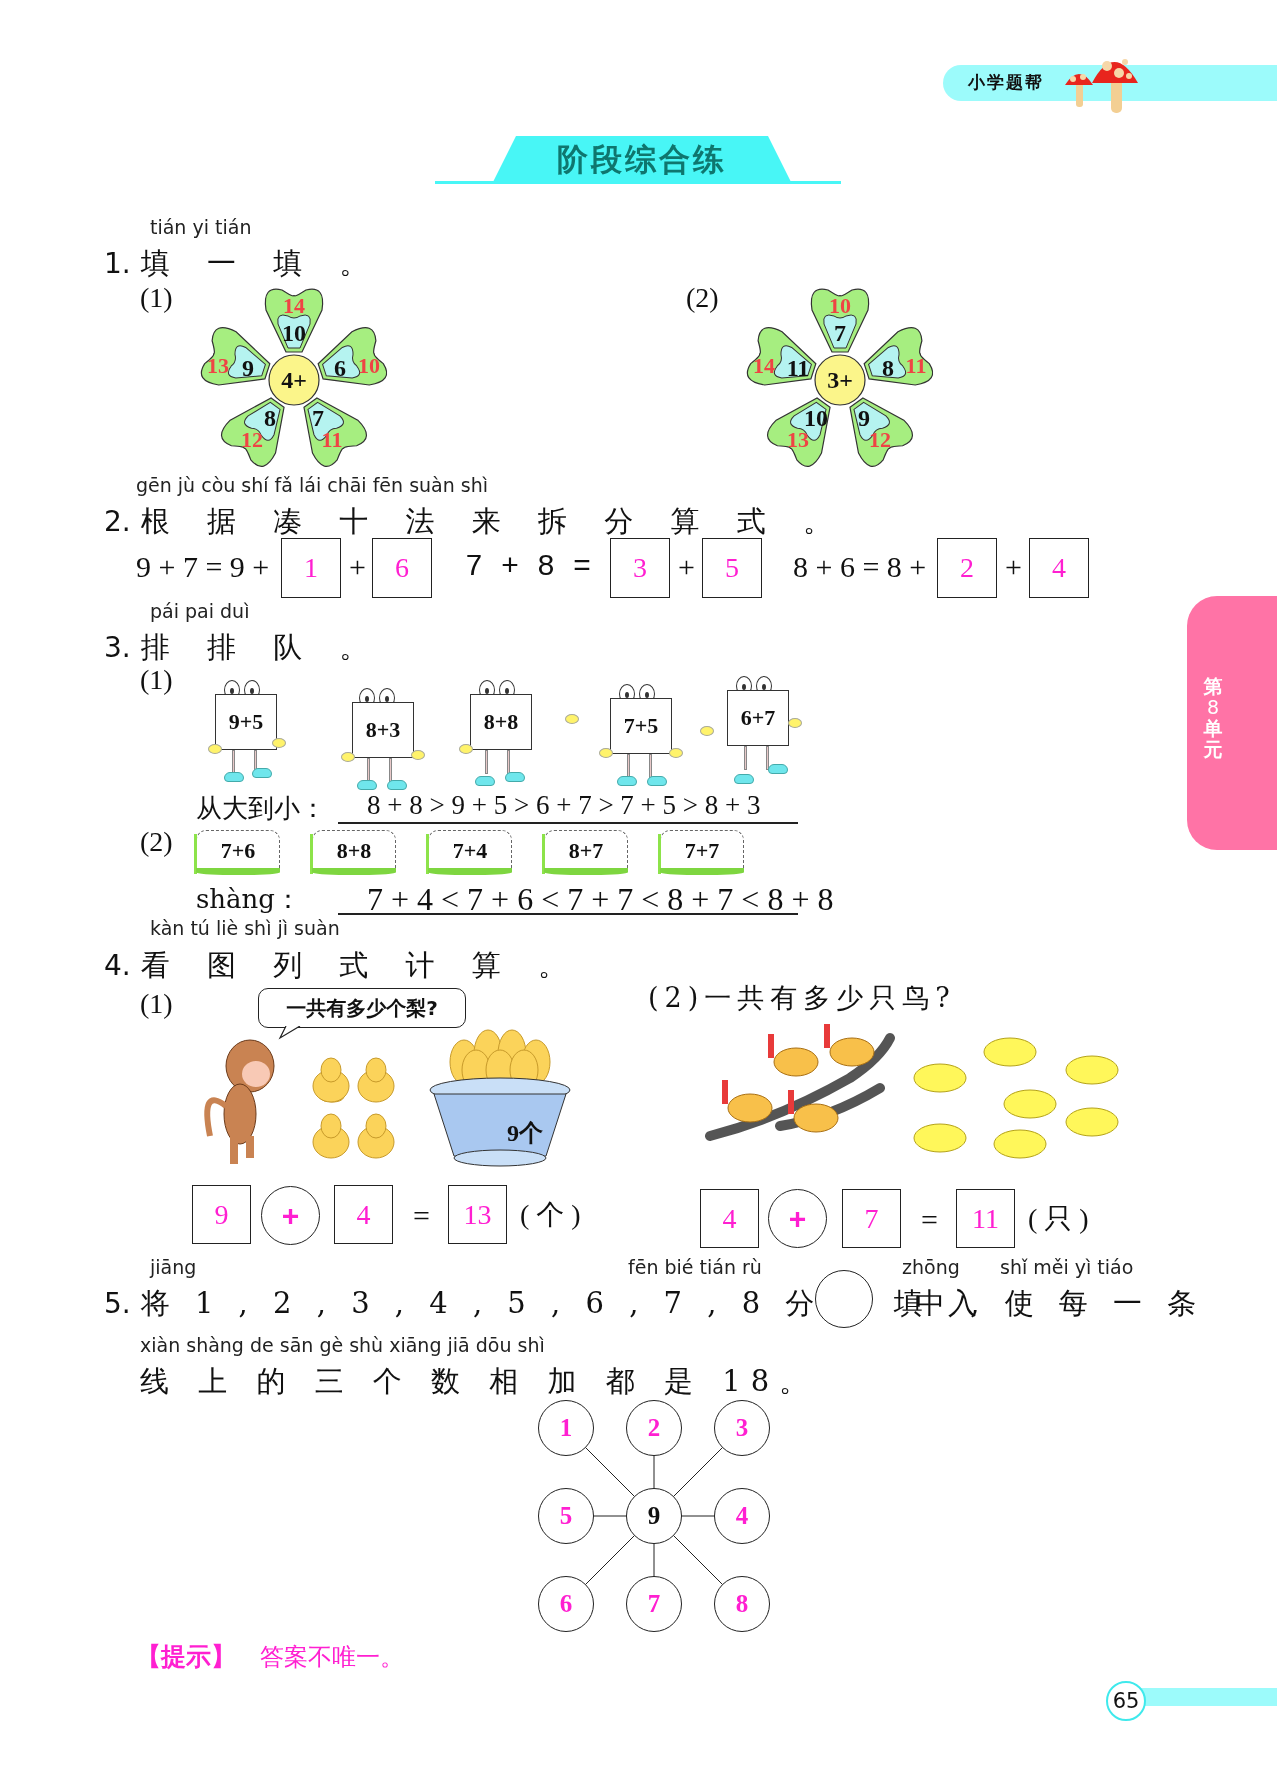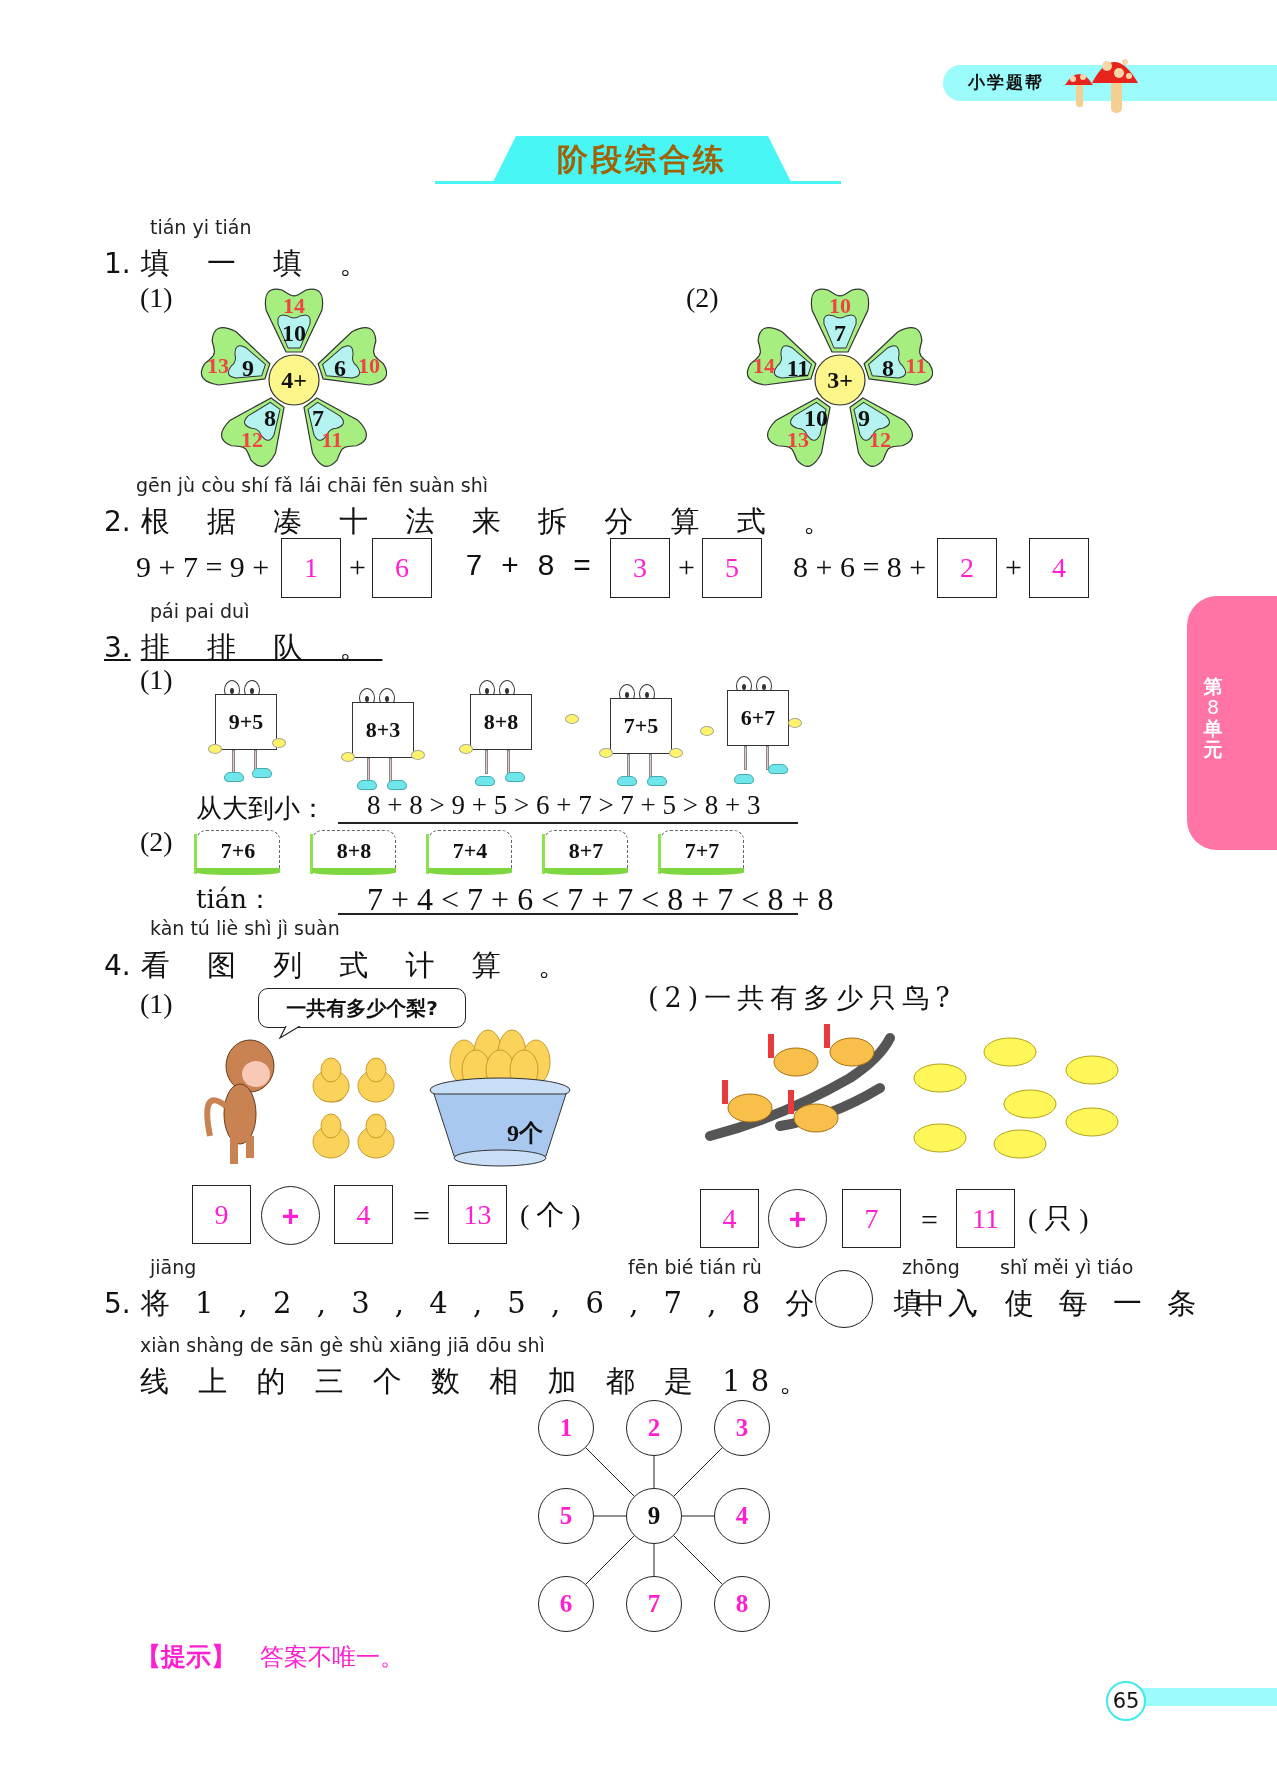--- a/index.html
+++ b/index.html
@@ -15,21 +15,21 @@
   .circ { position: absolute; border: 1.5px solid #222; border-radius: 50%; display:flex; align-items:center; justify-content:center; background:#fff; }
   .eq { font-family: "Liberation Serif", serif; font-size: 30px; color: #111; white-space: nowrap; }
 
   
   .brand-bar { left: 943px; top: 65px; width: 334px; height: 36px; background: #9cfbfb; border-radius: 18px 0 0 18px; }
   .brand-text { left: 968px; top: 71px; font-family: "DejaVu Sans", sans-serif; font-size: 17px; font-weight: bold; color: #111; letter-spacing: 2px; }
 
   
   .title-line { left: 435px; top: 181px; width: 406px; height: 3px; background: #48f6f6; }
   .title-banner { left: 492px; top: 136px; width: 300px; height: 48px; background: #48f6f6; clip-path: polygon(8% 0, 92% 0, 100% 100%, 0 100%); border-radius: 8px 8px 0 0; display:flex; align-items:center; justify-content:center; }
-  .title-text { font-family: "DejaVu Sans", sans-serif; font-size: 31px; font-weight: bold; color: #a16207; letter-spacing: 3px; }
+  .title-text { font-family: "DejaVu Sans", sans-serif; font-size: 31px; font-weight: bold; color: #0f766e; letter-spacing: 3px; }
 
   
   .side-tab { left: 1187px; top: 596px; width: 90px; height: 254px; background: #ff73a6; border-radius: 30px 0 0 30px; }
   .side-text { left: 1196px; top: 676px; width: 34px; font-family: "DejaVu Sans", sans-serif; font-size: 19px; font-weight: bold; color: #fff; text-align: center; line-height: 21px; }
 
   
   .page-bar { left: 1135px; top: 1688px; width: 142px; height: 18px; background: #9cfbfb; }
   .page-circle { left: 1106px; top: 1681px; width: 40px; height: 40px; border: 2px solid #3fe9ec; border-radius: 50%; background: #fff; display:flex; align-items:center; justify-content:center; font-family: "DejaVu Sans", sans-serif; font-size: 21px; color:#111; }
 
   .hint-label { left: 136px; top: 1640px; font-family: "DejaVu Sans", sans-serif; font-size: 25px; color: #ff1fd1; font-weight: bold; }
@@ -190,21 +190,21 @@
 <div class="ansbox" style="left:610px;top:538px;width:60px;height:60px;">3</div>
 <div class="abs eq" style="left:678px;top:550px;">+</div>
 <div class="ansbox" style="left:702px;top:538px;width:60px;height:60px;">5</div>
 
 <div class="abs eq" style="left:793px;top:550px;">8 + 6 = 8 +</div>
 <div class="ansbox" style="left:937px;top:538px;width:60px;height:60px;">2</div>
 <div class="abs eq" style="left:1005px;top:550px;">+</div>
 <div class="ansbox" style="left:1029px;top:538px;width:60px;height:60px;">4</div>
 
 <div class="abs py" style="left:150px;top:600px;">pái  pai  duì</div>
-<div class="abs q" style="left:104px;top:628px;text-decoration:underline;">
+<div class="abs q" style="left:104px;top:628px;">
   <span class="qnum">3.</span><span>排 排 队 。</span>
 </div>
 <div class="abs sub" style="left:140px;top:664px;">(1)</div>
 
 <div class="card-char" style="left:200px;top:672px;">
   <div class="eye" style="left:24px;"></div>
     <div class="eye" style="left:44px;"></div>
   <div class="card-face">9+5</div>
   <div class="hand" style="left:8px;top:72px;"></div>
     <div class="hand" style="left:72px;top:66px;"></div>
@@ -282,21 +282,21 @@
   <div class="book-page">8+7</div>
     <div class="book-spine"></div>
     <div class="book-base"></div>
 </div>
 <div class="book" style="left:660px;top:830px;">
   <div class="book-page">7+7</div>
     <div class="book-spine"></div>
     <div class="book-base"></div>
 </div>
 
-<div class="abs" style="left:196px;top:882px;font-family:'DejaVu Serif',serif;font-size:26px;">tián：</div>
+<div class="abs" style="left:196px;top:882px;font-family:'DejaVu Serif',serif;font-size:26px;">shàng：</div>
 <div class="abs eq mag" style="left:367px;top:881px;font-size:32px;">7 + 4 &lt; 7 + 6 &lt; 7 + 7 &lt; 8 + 7 &lt; 8 + 8</div>
 <div class="underline" style="left:338px;top:913px;width:460px;"></div>
 
 <div class="abs py" style="left:150px;top:917px;">kàn  tú   liè  shì   jì   suàn</div>
 <div class="abs q" style="left:104px;top:946px;">
   <span class="qnum">4.</span><span>看 图 列 式 计 算 。</span>
 </div>
 
 <div class="abs sub" style="left:140px;top:988px;">(1)</div>
 <div class="abs" style="left:258px;top:988px;width:208px;height:40px;border:1.5px solid #222;border-radius:10px;background:#fff;display:flex;align-items:center;justify-content:center;font-family:'DejaVu Sans',sans-serif;font-weight:bold;font-size:20px;">一共有多少个梨?</div>

